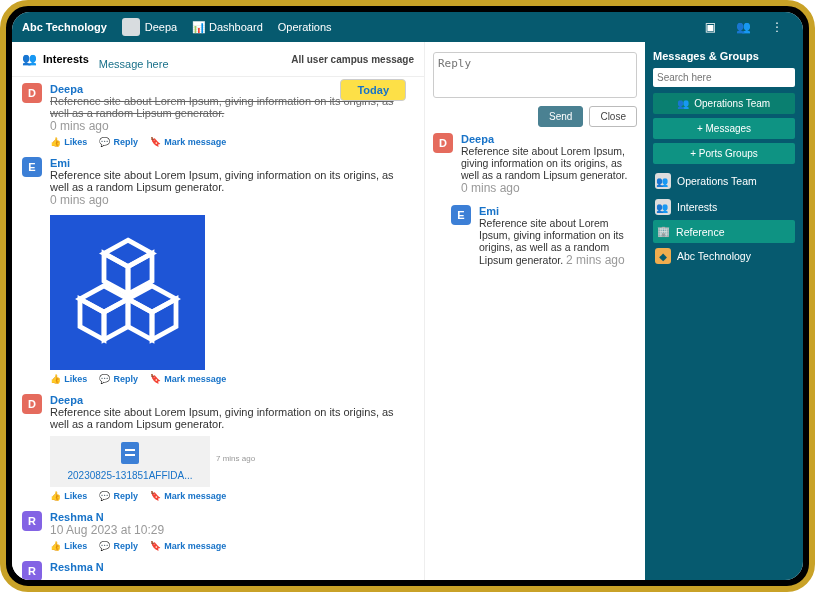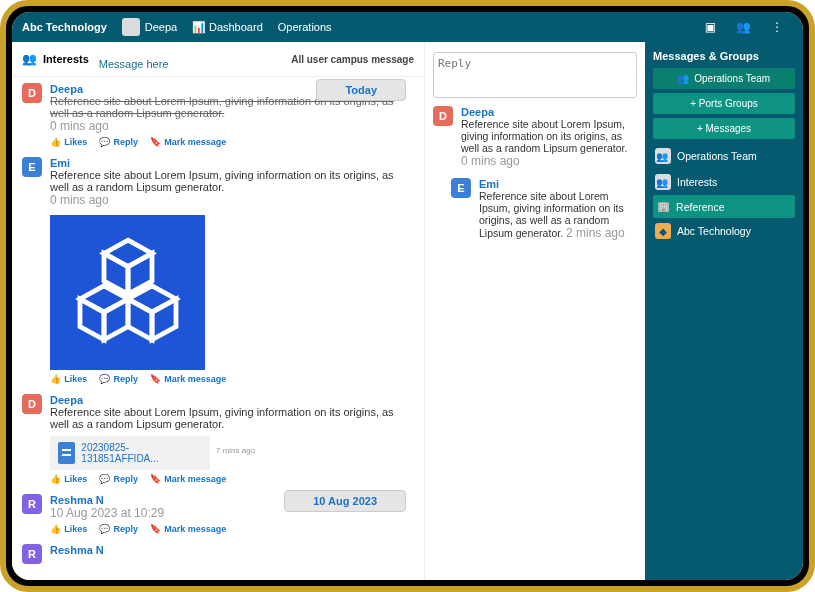--- a/index.html
+++ b/index.html
@@ -28,23 +28,23 @@
   .av-D { background: #e56b5d; }
   .av-E { background: #3c7fd6; }
   .av-R { background: #8363e4; }
   .post-content { flex: 1; }
   .author { color: #1873c8; font-size: 11px; font-weight: bold; }
   .body { font-size: 11px; color: #333; }
   .struck { text-decoration: line-through; color: #666; }
   .tiny { font-size: 12px; color: #999; }
   .actions { margin-left: 28px; margin-top: 4px; display: flex; gap: 12px; align-items: center; }
   .act { color: #1873c8; font-size: 9px; font-weight: bold; display: inline-flex; align-items: center; gap: 3px; cursor: pointer; }
-  .daychip { position: absolute; right: 8px; top: -4px; background: #e5e5e5; border: 1px solid #ccc; border-radius: 4px; padding: 4px 28px; font-size: 11px; color: #1873c8; font-weight: bold; }
+  .daychip { position: absolute; right: 8px; top: -4px; background: #fde047; border: 1px solid #ccc; border-radius: 4px; padding: 4px 16px; font-size: 11px; color: #1873c8; font-weight: bold; }
   .image-block { margin-left: 28px; margin-top: 8px; width: 155px; height: 155px; background: #1e55d6; display: flex; align-items: center; justify-content: center; }
-  .filechip { margin-left: 28px; margin-top: 6px; background: #f1f1f1; font-size: 10px; padding: 6px 8px; color: #1873c8; width: 160px; display: flex; align-items: center; gap: 6px; }
+  .filechip { margin-left: 28px; margin-top: 6px; background: #f1f1f1; font-size: 10px; padding: 6px 8px; color: #1873c8; width: 160px; display: flex; align-items: center; gap: 6px; flex-direction: column; }
   .file-icon { width: 18px; height: 22px; background: #3c7fd6; border-radius: 2px; position: relative; }
   .file-icon::before,.file-icon::after { content:""; position:absolute; left:4px; right:4px; height:2px; background:#fff; }
   .file-icon::before { top:7px; }
   .file-icon::after { top:12px; }
   .filechip-time { font-size: 8px; color:#999; margin-left: 6px; }
   
   .thread { width: 220px; background: #fff; display: flex; flex-direction: column; }
   .reply-box { margin: 10px 8px 4px 8px; }
   .reply-box textarea { width: 100%; height: 46px; resize: none; border: 1px solid #ccc; border-radius: 3px; font-size: 11px; padding: 4px; color: #888; }
   .reply-btns { display: flex; justify-content: flex-end; gap: 6px; padding: 0 8px 6px; }
@@ -164,21 +164,20 @@
             <span class="filechip-time">7 mins ago</span>
           </div>
           <div class="actions">
             <span class="act">👍 <span>Likes</span></span>
             <span class="act">💬 <span>Reply</span></span>
             <span class="act">🔖 <span>Mark message</span></span>
           </div>
         </div>
 
         <div class="post">
-          <div class="daychip">10 Aug 2023</div>
           <div class="post-row">
             <div class="av av-R">R</div>
             <div class="post-content">
               <div class="author">Reshma N</div>
               <div class="tiny">10 Aug 2023 at 10:29</div>
             </div>
           </div>
           <div class="actions">
             <span class="act">👍 <span>Likes</span></span>
             <span class="act">💬 <span>Reply</span></span>
@@ -194,20 +193,24 @@
             </div>
           </div>
         </div>
 
       </div>
     </div>
 
     <div class="thread">
       <div class="reply-box">
         <textarea placeholder="Reply" style=""></textarea>
+      </div>
+      <div class="reply-btns">
+        <button class="btn btn-send">Send</button>
+        <button class="btn btn-close">Close</button>
       </div>
       <div class="thread-body">
         <div class="thread-post">
           <div class="av av-D">D</div>
           <div>
             <div class="author">Deepa</div>
             <div class="txt">Reference site about Lorem Ipsum, giving information on its origins, as well as a random Lipsum generator.</div>
             <div class="tiny">0 mins ago</div>
           </div>
         </div>
@@ -216,23 +219,24 @@
           <div>
             <div class="author">Emi</div>
             <div class="txt"><span>Reference site about Lorem Ipsum, giving information on its origins, as well as a random Lipsum generator.</span> <span class="tiny">2 mins ago</span></div>
           </div>
         </div>
       </div>
     </div>
 
     <div class="sidebar">
       <h4>Messages &amp; Groups</h4>
+      <input class="search" placeholder="Search here" style="">
       <button class="side-btn">👥 <span>Operations Team</span></button>
+      <button class="side-btn lt">+ Messages</button>
       <button class="side-btn lt">+ Ports Groups</button>
-      <button class="side-btn lt">+ Messages</button>
 
       <div class="grp-item">
         <span class="grp-ico">👥</span>
         <span>Operations Team</span>
       </div>
       <div class="grp-item">
         <span class="grp-ico">👥</span>
         <span>Interests</span>
       </div>
       <div class="grp-item workplace">

